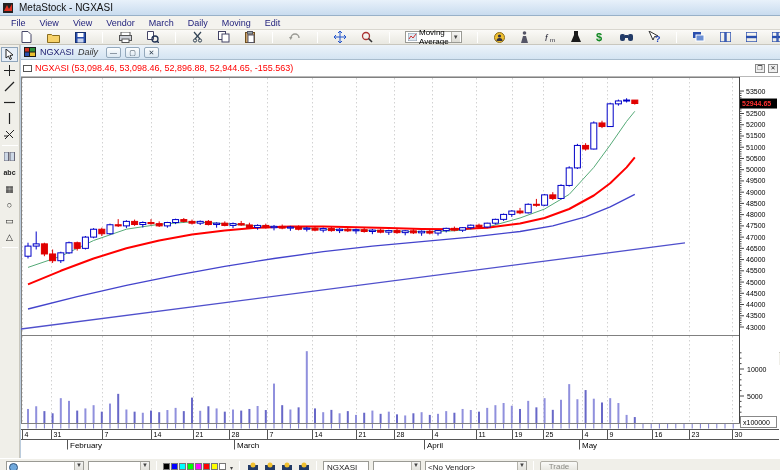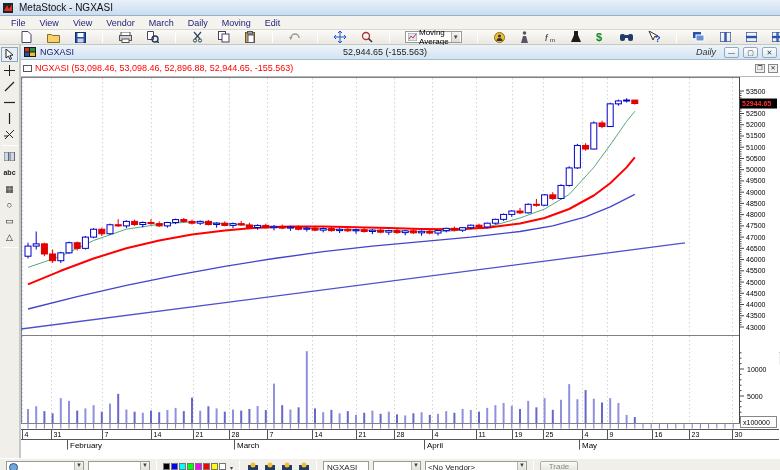--- a/index.html
+++ b/index.html
@@ -280,21 +280,20 @@
   <div class="chartwin">
     <div class="cw-title">
       <svg width="12" height="10">
           <rect width="12" height="10" fill="#1a1a1a"></rect>
           <rect x="1" y="1" width="4" height="3.5" fill="#d03020"></rect>
           <rect x="6" y="1" width="5" height="3.5" fill="#2a8f3a"></rect>
           <rect x="1" y="5.5" width="4" height="3.5" fill="#2a4fae"></rect>
           <rect x="6" y="5.5" width="5" height="3.5" fill="#e8c030"></rect>
         </svg>
       <span class="sym">NGXASI</span>
-      <span class="quote">52,944.65 (-155.563)</span>
       <span class="per">Daily</span>
       <span class="wbtn">—</span>
       <span class="wbtn">▢</span>
       <span class="wbtn">✕</span>
     </div>
     <div class="dataline">
       <span class="legendbox"></span>
       <span class="txt">NGXASI (53,098.46, 53,098.46, 52,896.88, 52,944.65, -155.563)</span>
       <span class="dl-btn">❐</span>
       <span class="dl-btn">✕</span>

